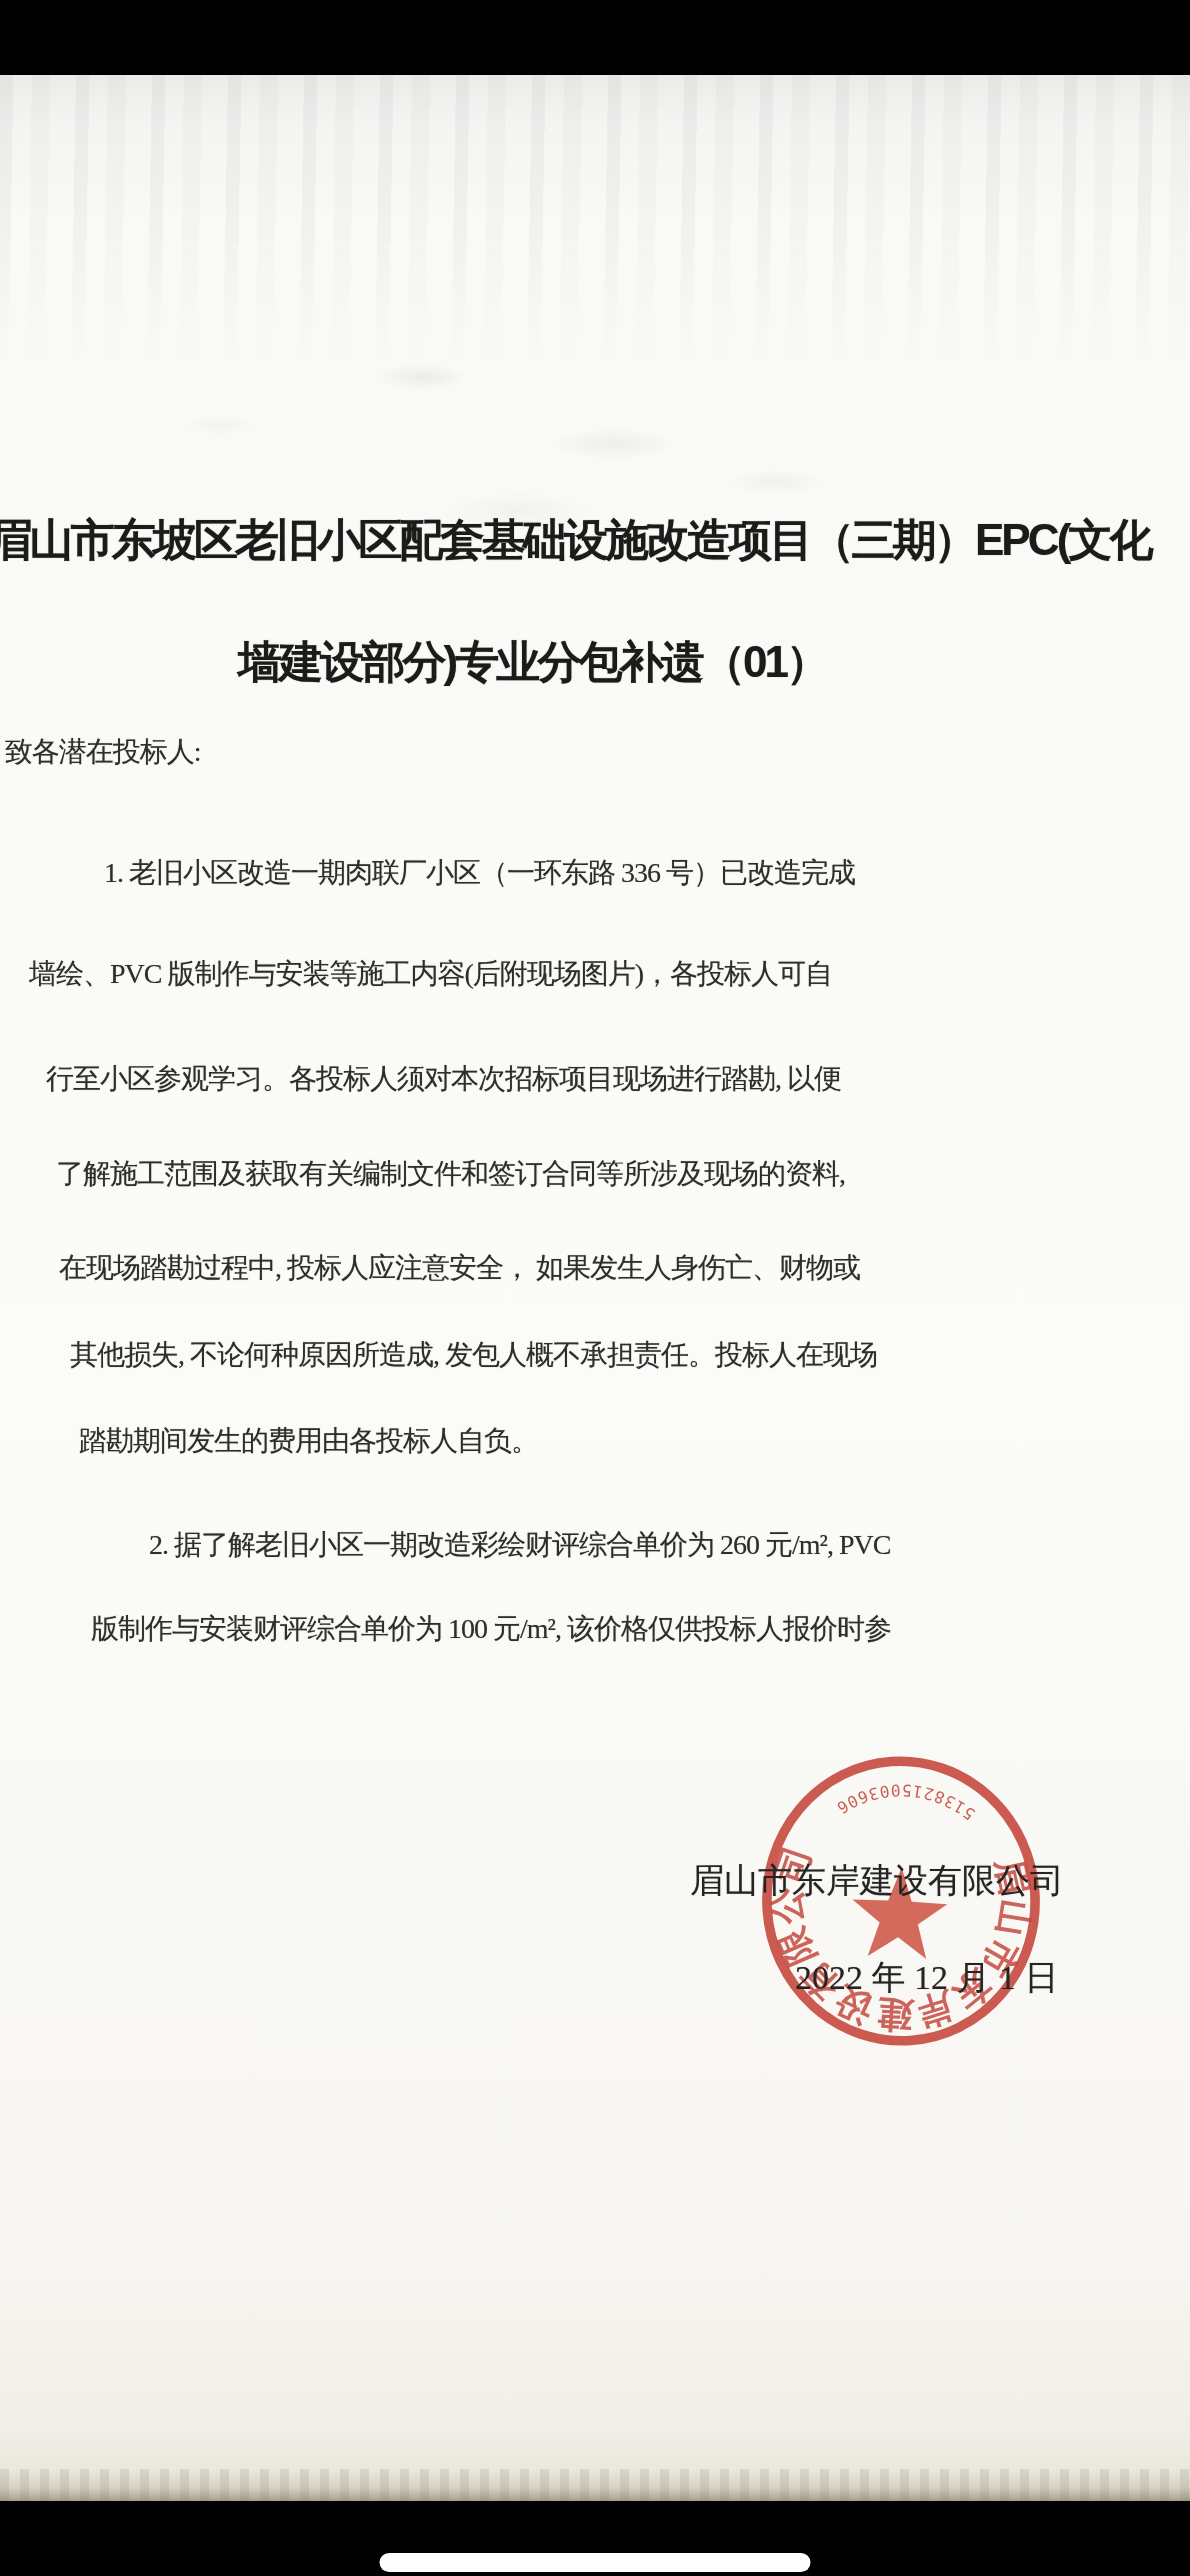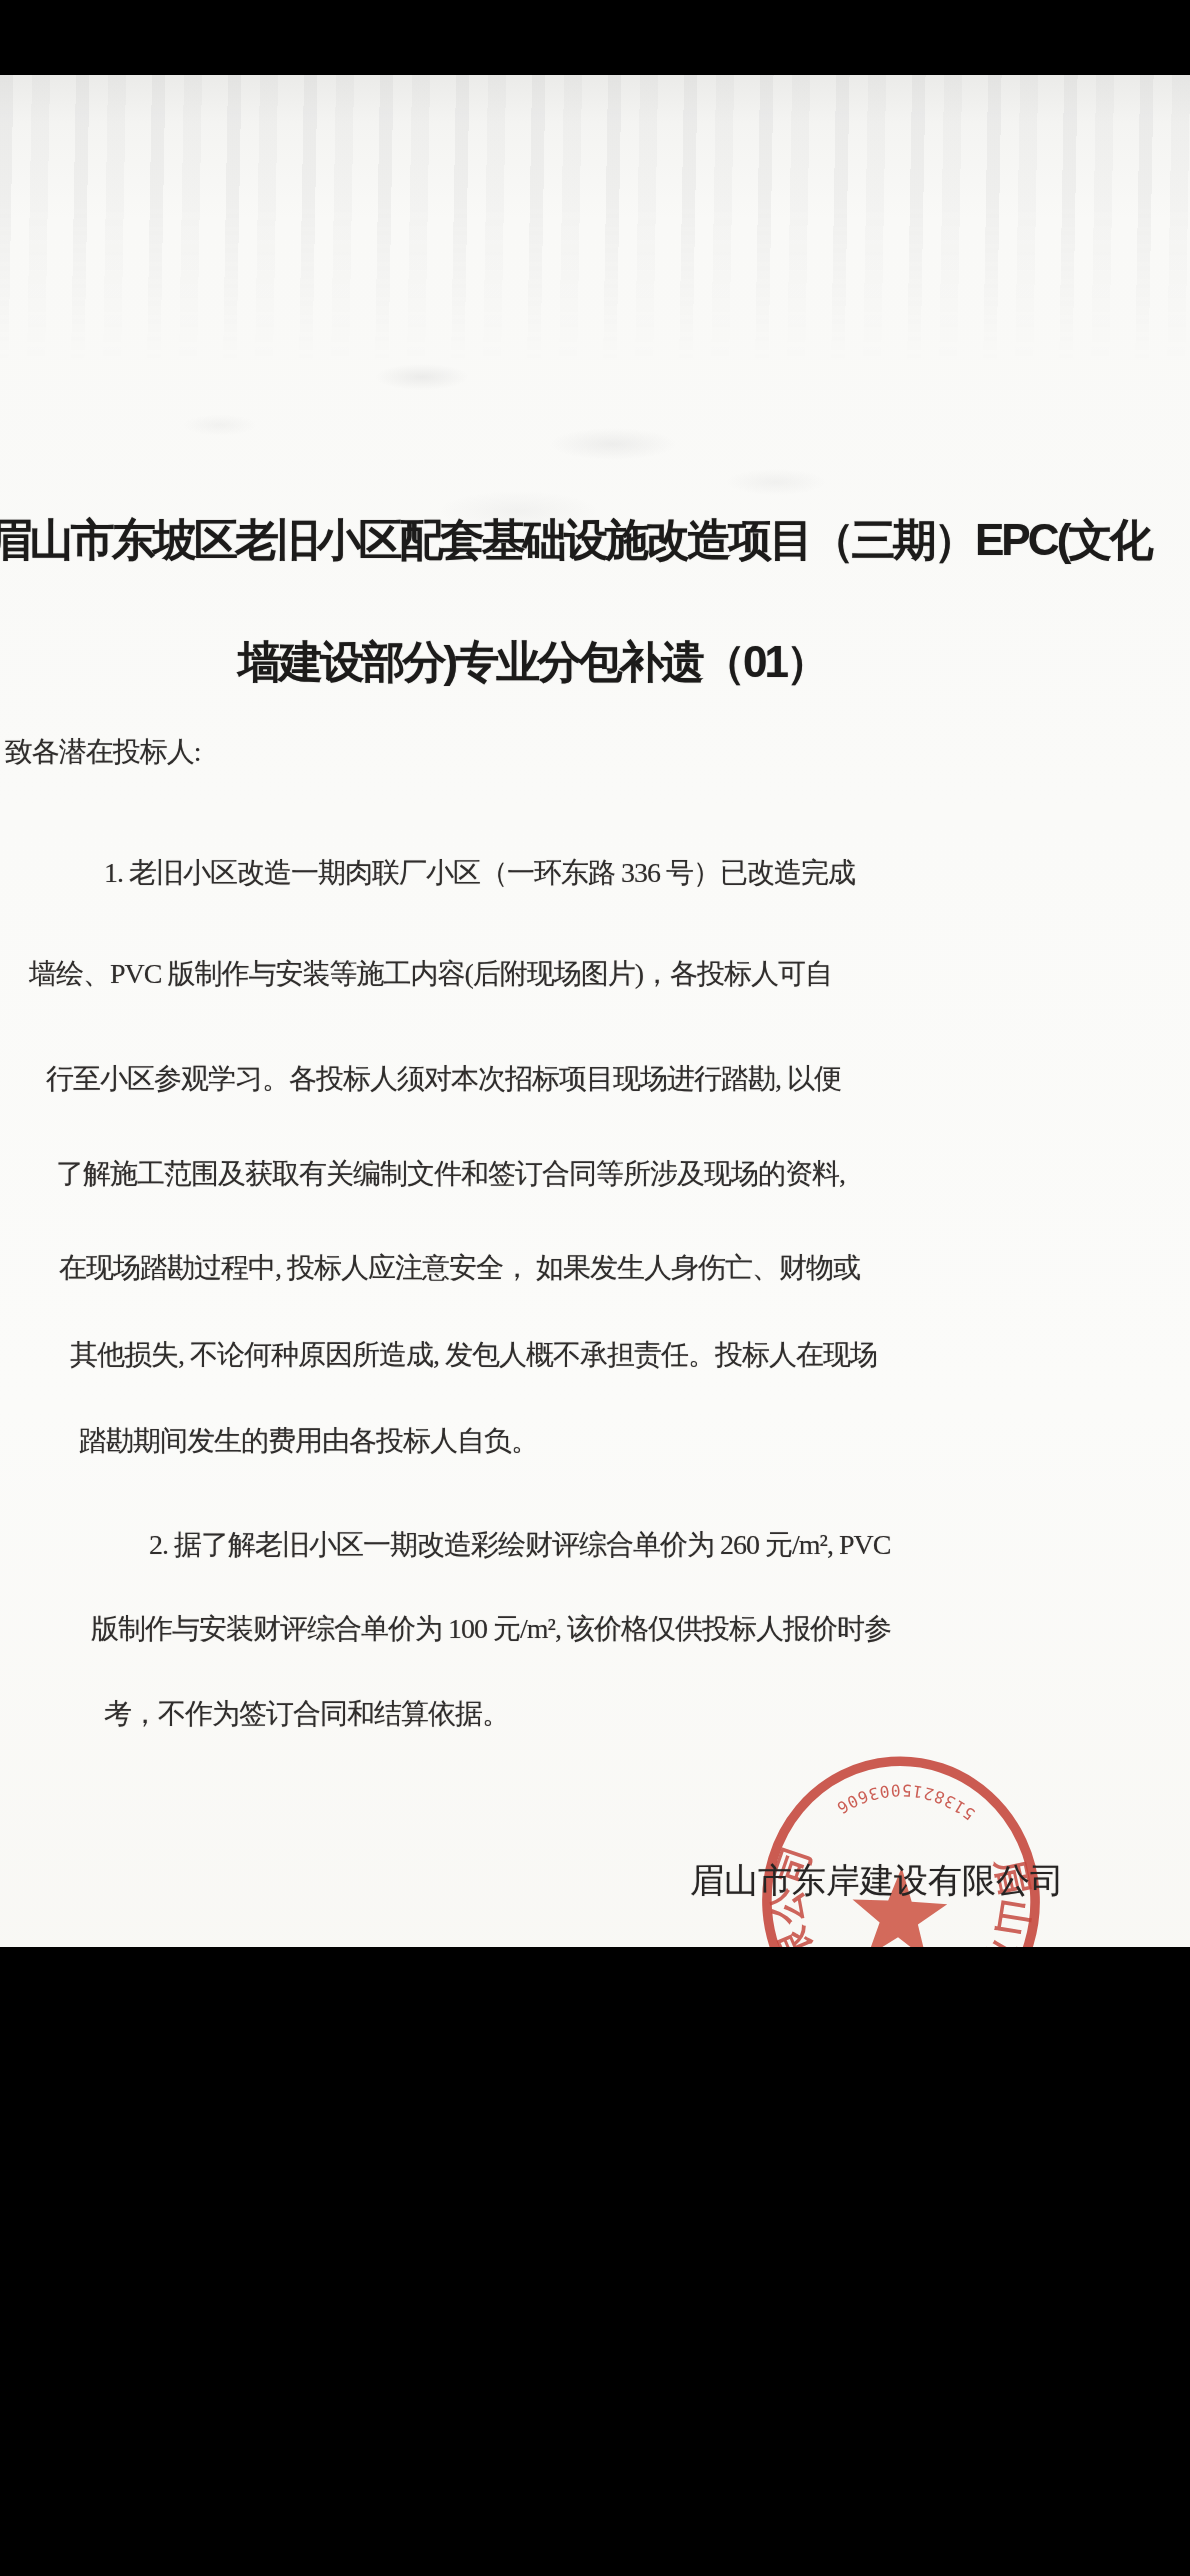--- a/index.html
+++ b/index.html
@@ -1,16 +1,16 @@
 <!DOCTYPE html>
 <html><head>
 <meta charset="utf-8">
 <style>
   html,body{margin:0;padding:0;background:#000;}
-  .screen{position:relative;width:1190px;height:1947px;overflow:hidden;background:#000;
+  .screen{position:relative;width:1190px;height:2576px;overflow:hidden;background:#000;
           font-family:"Liberation Serif","DejaVu Serif",serif;}
   .letterbox{position:absolute;left:0;width:1190px;background:#000;}
   .letterbox.top{top:0;height:75px;}
   .letterbox.bottom{top:2501px;height:75px;}
   .home-indicator{position:absolute;left:50%;transform:translateX(-50%);top:52px;
           width:431px;height:19px;border-radius:10.5px;background:#fdfdfd;}
   
   .photo{position:absolute;left:0;top:75px;width:1190px;height:2427px;overflow:hidden;
          background:linear-gradient(180deg,#ebebe9 0px,#f4f4f2 48px,#f9f9f7 144px,
                     #fbfbf9 55%,#f7f6f2 90%,#f0eee7 97%,#e6e3d7 100%);}
@@ -62,21 +62,20 @@
     <div class="line" style="top:779px;left:104px;text-align:right;">1. 老旧小区改造一期肉联厂小区（一环东路 336 号）已改造完成</div>
     <div class="line" style="top:880px;left:29px;">墙绘、PVC 版制作与安装等施工内容(后附现场图片)，各投标人可自</div>
     <div class="line" style="top:985px;left:46px;">行至小区参观学习。各投标人须对本次招标项目现场进行踏勘, 以便</div>
     <div class="line" style="top:1080px;left:56px;text-align:center;">了解施工范围及获取有关编制文件和签订合同等所涉及现场的资料,</div>
     <div class="line" style="top:1174px;left:59px;">在现场踏勘过程中, 投标人应注意安全， 如果发生人身伤亡、财物或</div>
     <div class="line" style="top:1261px;left:70px;">其他损失, 不论何种原因所造成, 发包人概不承担责任。投标人在现场</div>
     <div class="line" style="top:1347px;left:79px;">踏勘期间发生的费用由各投标人自负。</div>
 
     <div class="line" style="top:1451px;left:149px;">2. 据了解老旧小区一期改造彩绘财评综合单价为 260 元/m², PVC</div>
     <div class="line" style="top:1535px;left:91px;">版制作与安装财评综合单价为 100 元/m², 该价格仅供投标人报价时参</div>
-    <div class="line" style="top:1620px;left:104px;">考，不作为签订合同和结算依据。</div>
 
     <svg class="seal" width="316" height="326" viewBox="-165 -170 330 340">
       <defs>
         <path id="arcCompany" d="M -74,76 A 106,106 0 1 1 74,76" fill="none"></path>
         <path id="arcSerial" d="M -86,86 A 122,122 0 0 0 86,86" fill="none"></path>
       </defs>
       <g transform="rotate(176)">
         <ellipse class="seal-ring" cx="0" cy="0" rx="140" ry="146"></ellipse>
         <text class="seal-arc-text">
           <textPath href="#arcSerial" startOffset="4"></textPath>

